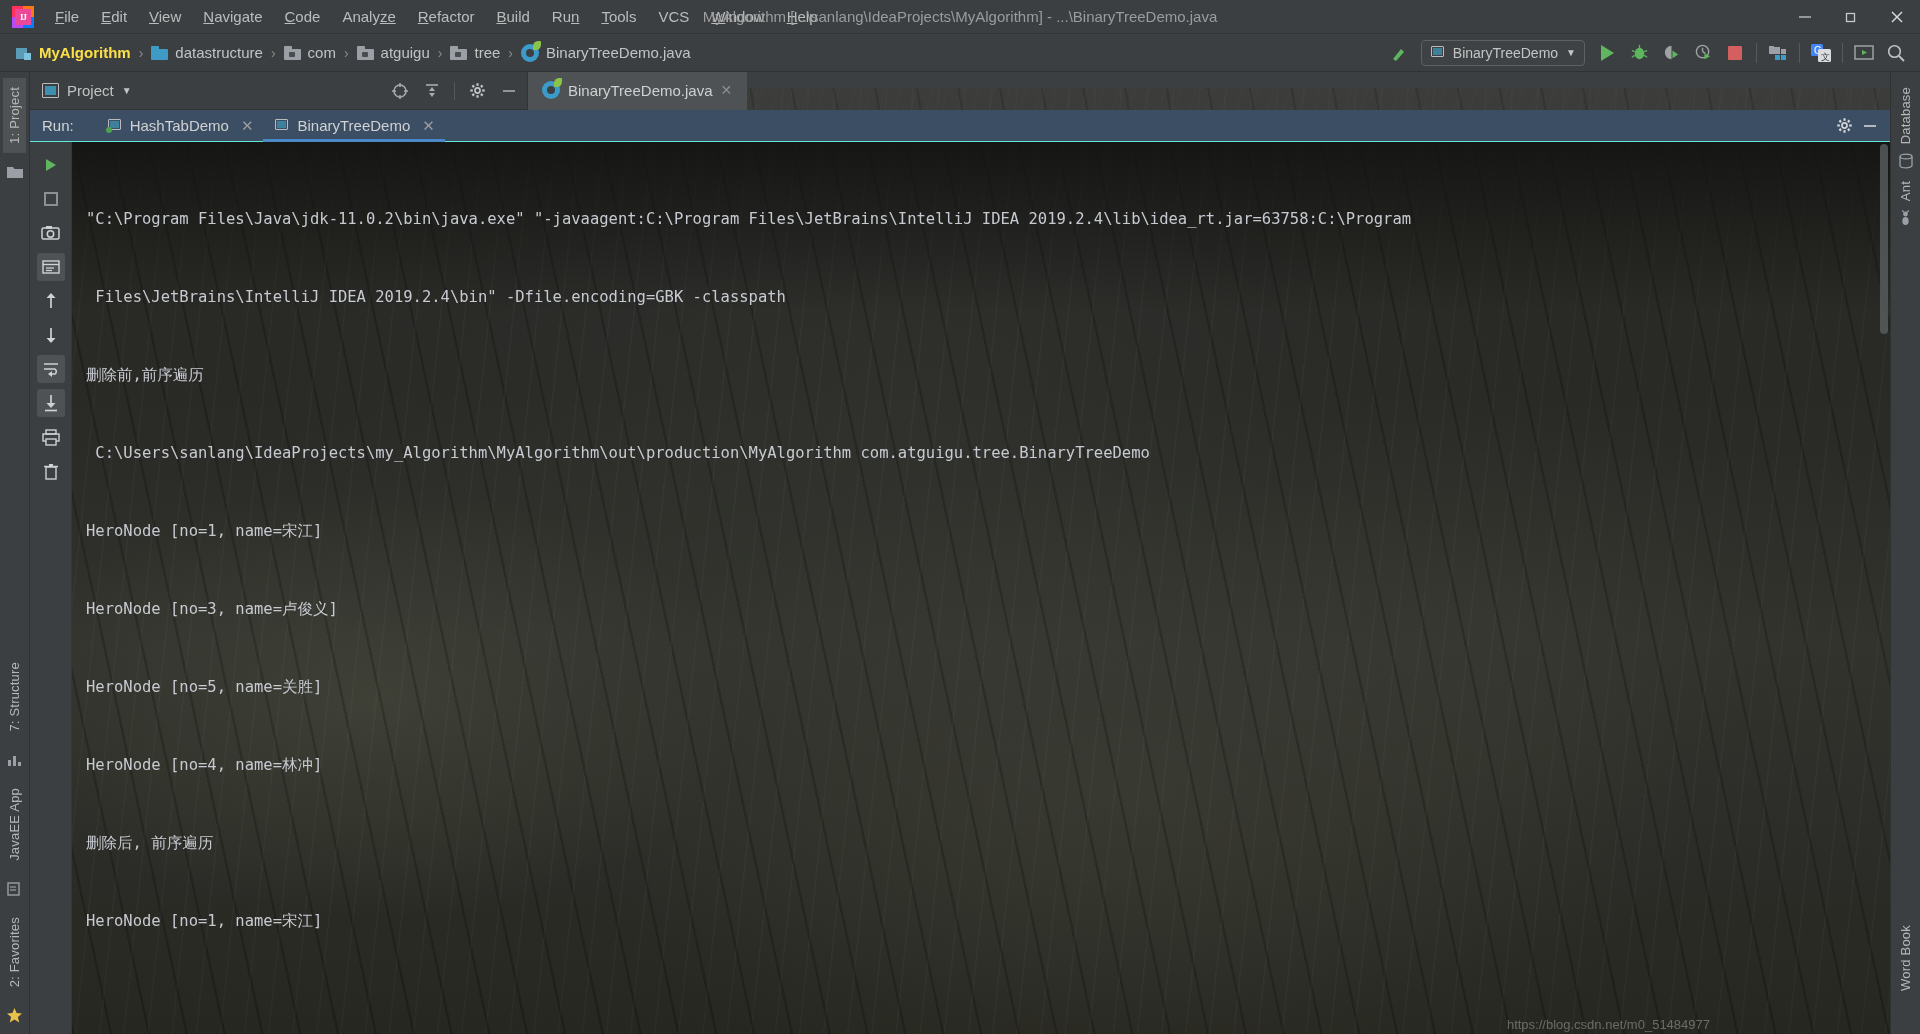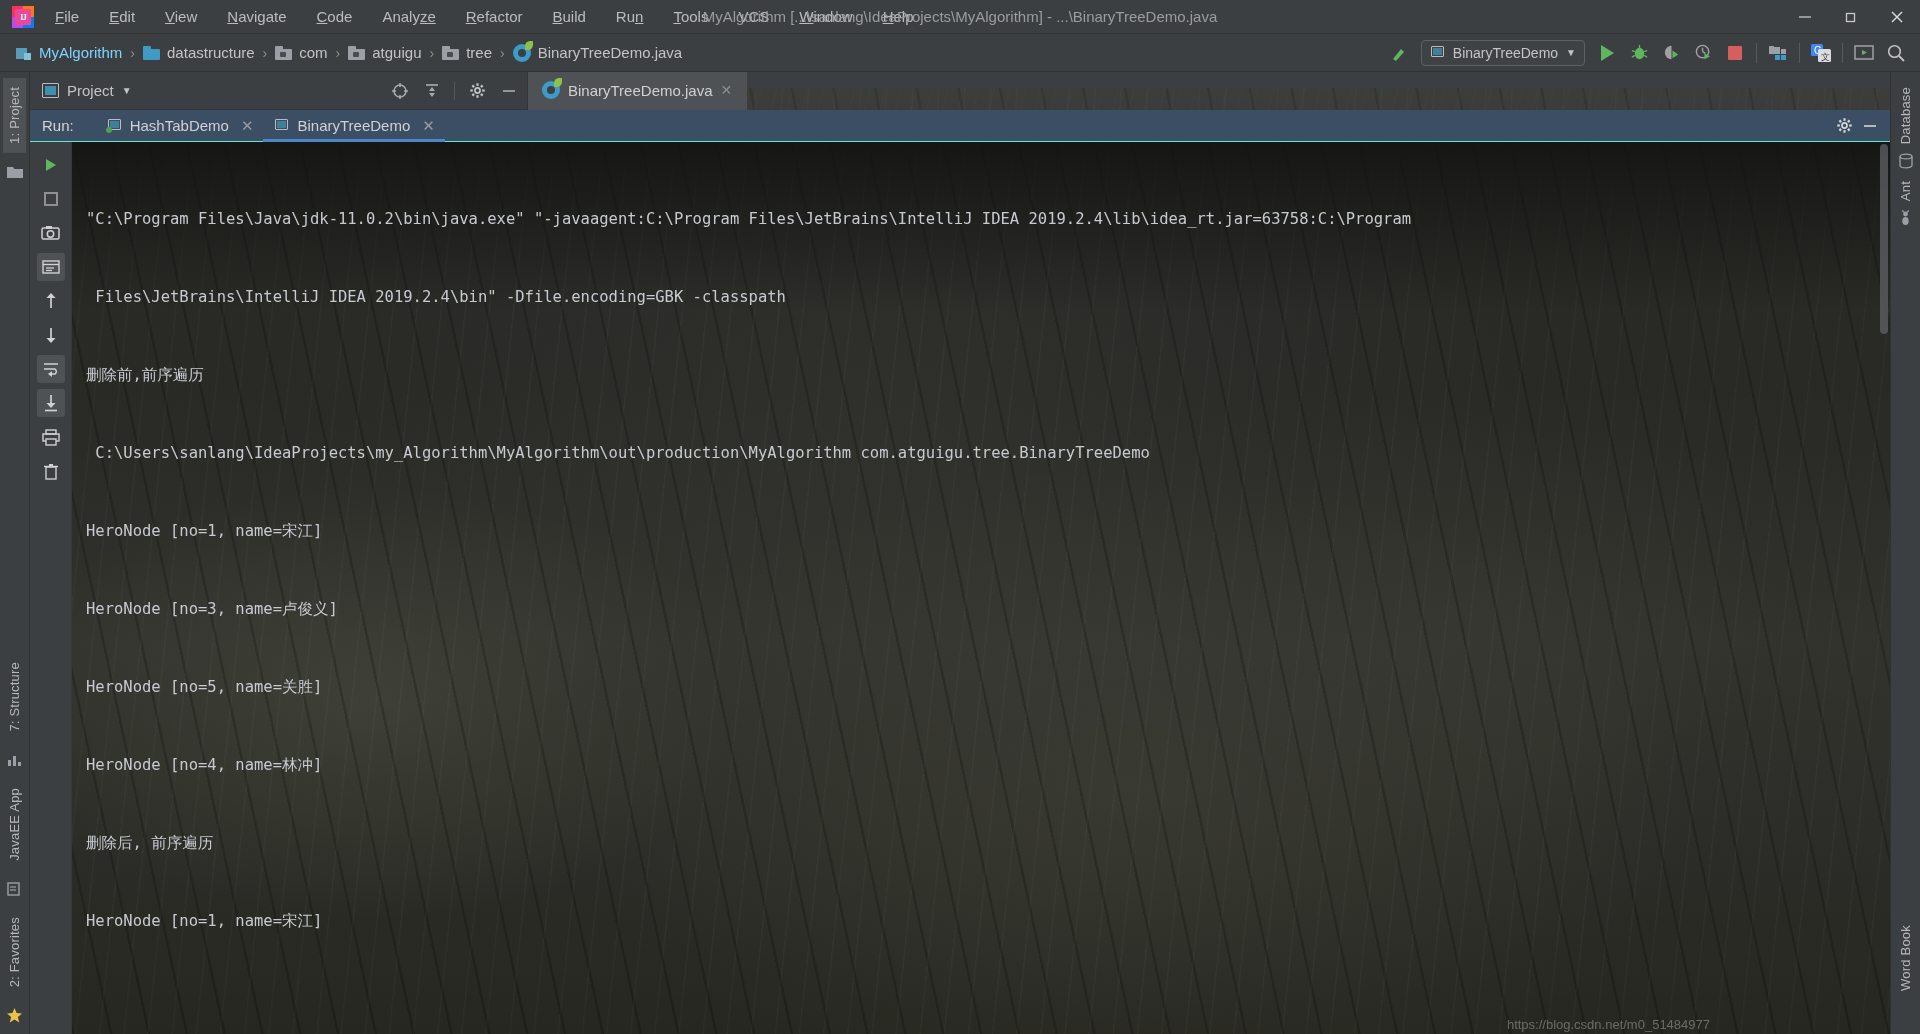--- a/index.html
+++ b/index.html
@@ -50,21 +50,21 @@
   .ij-logo .q1 { left:0; top:0; background:#fe315d; }
   .ij-logo .q2 { right:0; top:0; background:#f97a12; }
   .ij-logo .q3 { left:0; bottom:0; background:#b74af7; }
   .ij-logo .q4 { right:0; bottom:0; background:#087cfa; }
   .ij-logo .inner {
     position:absolute; left:3px; top:3px; width:16px; height:16px;
     background:#ec4899; color:#fff; font-size:9px; font-weight:bold;
     font-family:"Liberation Serif", serif;
     display:flex; align-items:center; justify-content:center; letter-spacing:-1px;
   }
-  .menubar { display: flex; align-items: center; gap: 8px; }
+  .menubar { display: flex; align-items: center; gap: 0px; }
   .menu-item {
     padding: 4px 11px; font-size: 15px; color: #bbbcbd; cursor: default;
     white-space: nowrap;
   }
   .menu-item .mn { text-decoration: underline; }
   .win-title {
     position:absolute; left:0; right:0; text-align:center;
     font-size: 15px; color: #9a9c9d; pointer-events:none;
   }
   .win-buttons { margin-left:auto; display:flex; align-items:center; z-index:2; }
@@ -76,21 +76,21 @@
   
   .navbar {
     position: relative; z-index: 6;
     height: 38px; display:flex; align-items:center;
     background:#3c3f41;
     padding-left: 12px;
     border-bottom: 1px solid #2f3133;
   }
   .crumb { display:flex; align-items:center; gap:7px; padding: 2px 4px; cursor:default; }
   .crumb .lbl { font-size:15px; color:#c2c3c4; white-space:nowrap; }
-  .crumb.first .lbl { font-weight: normal; color:#7dd3fc; }
+  .crumb.first .lbl { font-weight: bold; color:#fde047; }
   .sep { color:#8b8d8e; margin: 0 4px; font-size: 14px; }
 
   .ic-module { width:16px; height:14px; position:relative; flex:none; }
   .ic-module .a { position:absolute; left:0; top:2px; width:11px; height:11px; background:#5a9bb5; }
   .ic-module .b { position:absolute; left:8px; top:7px; width:7px; height:7px; background:#7fc2dc; }
   .ic-folder { width:17px; height:14px; position:relative; flex:none; }
   .ic-folder .tab { position:absolute; left:0; top:0; width:8px; height:4px; background:#3f9bc4; border-radius:1px 1px 0 0;}
   .ic-folder .bd { position:absolute; left:0; top:3px; width:17px; height:11px; background:#3f9bc4; border-radius:1px;}
   .ic-folder.grey .tab, .ic-folder.grey .bd { background:#9aa0a6; }
   .ic-folder.grey .dot { position:absolute; left:5px; top:6px; width:6px; height:5px; background:#4a4d4f; border-radius:1px;}

